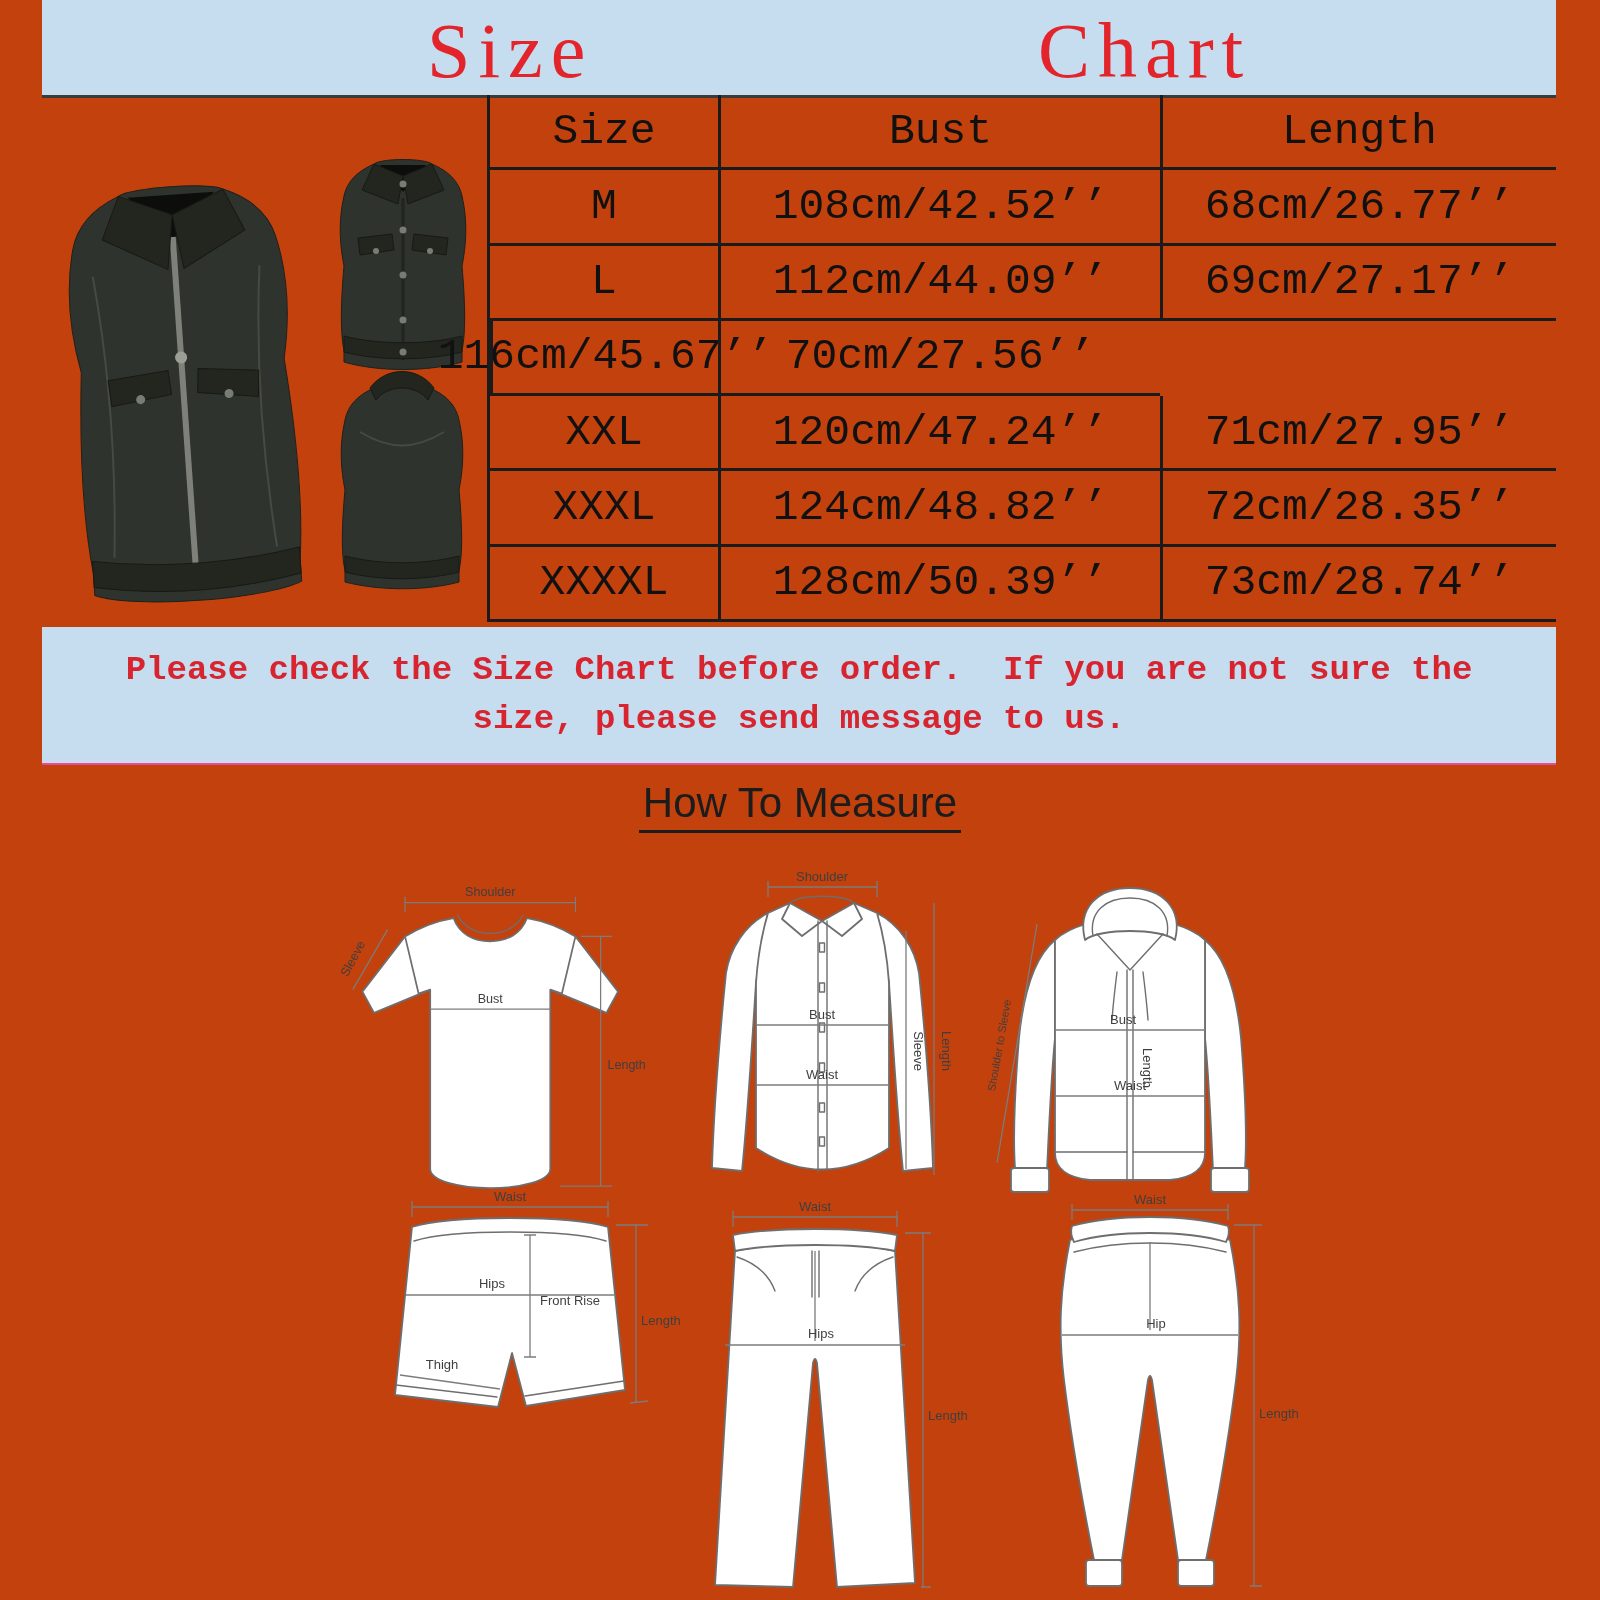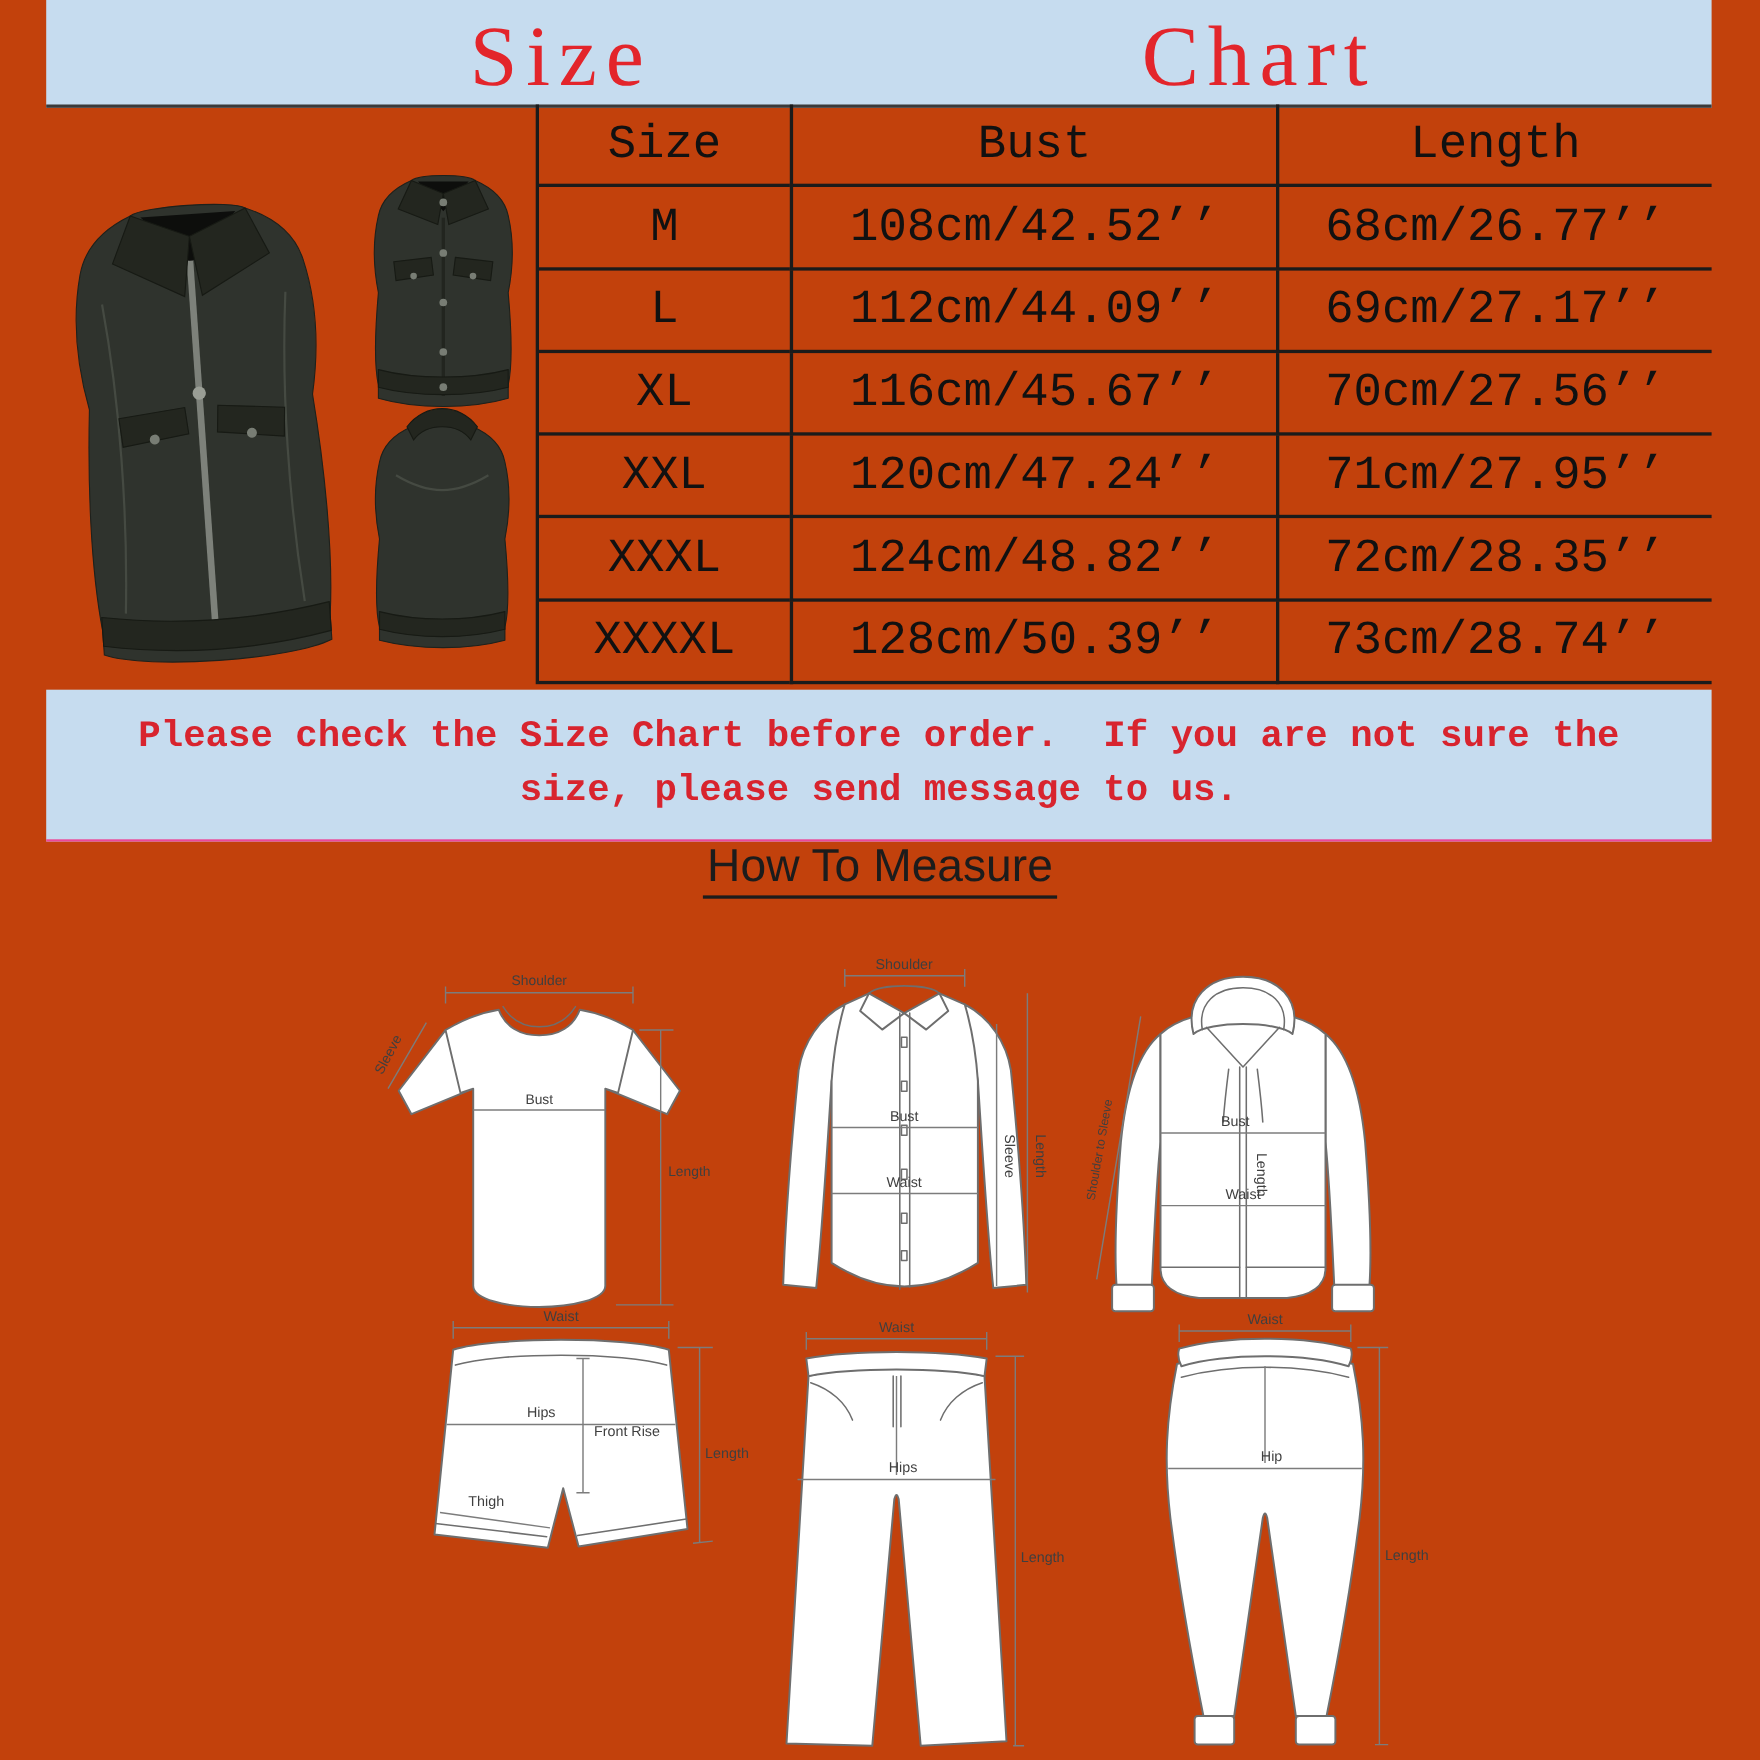--- a/index.html
+++ b/index.html
@@ -31,21 +31,21 @@
 
   
   #notice-banner{top:627px;height:136px;border-bottom:2px solid #ec4899;
                  display:flex;flex-direction:column;justify-content:center;align-items:center;}
   .notice-line{font-family:"Liberation Mono","DejaVu Sans Mono",monospace;font-weight:700;
                font-size:34px;line-height:49px;color:#d8242e;white-space:pre;}
 
   
   #howto-wrap{position:absolute;left:0;top:763px;width:1600px;text-align:center;}
   #howto-heading{display:inline-block;font-family:"Liberation Sans",sans-serif;font-size:42px;
-                 color:#1c1c1c;border-bottom:3px solid #1c1c1c;padding:0 4px 3px 4px;}
+                 color:#1c1c1c;border-bottom:3px solid #1c1c1c;padding:16px 4px 3px 4px;}
 
   
   .diagram{position:absolute;}
   .diagram svg{overflow:visible;display:block;}
   #diagram-tshirt {left:345px; top:878px; width:305px;height:325px;}
   #diagram-shirt  {left:690px; top:873px; width:265px;height:335px;}
   #diagram-hoodie {left:985px; top:878px; width:290px;height:330px;}
   #diagram-shorts {left:380px; top:1195px;width:275px;height:250px;}
   #diagram-pants  {left:695px; top:1205px;width:240px;height:390px;}
   #diagram-joggers{left:1030px;top:1200px;width:240px;height:390px;}
@@ -130,21 +130,20 @@
       <div class="cell c1">M</div>
       <div class="cell c2">108cm/42.52’’</div>
       <div class="cell c3">68cm/26.77’’</div>
     </div>
     <div class="trow">
       <div class="cell c1">L</div>
       <div class="cell c2">112cm/44.09’’</div>
       <div class="cell c3">69cm/27.17’’</div>
     </div>
     <div class="trow">
-      <div class="cell c1">XL</div>
       <div class="cell c2">116cm/45.67’’</div>
       <div class="cell c3">70cm/27.56’’</div>
     </div>
     <div class="trow">
       <div class="cell c1">XXL</div>
       <div class="cell c2">120cm/47.24’’</div>
       <div class="cell c3">71cm/27.95’’</div>
     </div>
     <div class="trow">
       <div class="cell c1">XXXL</div>

